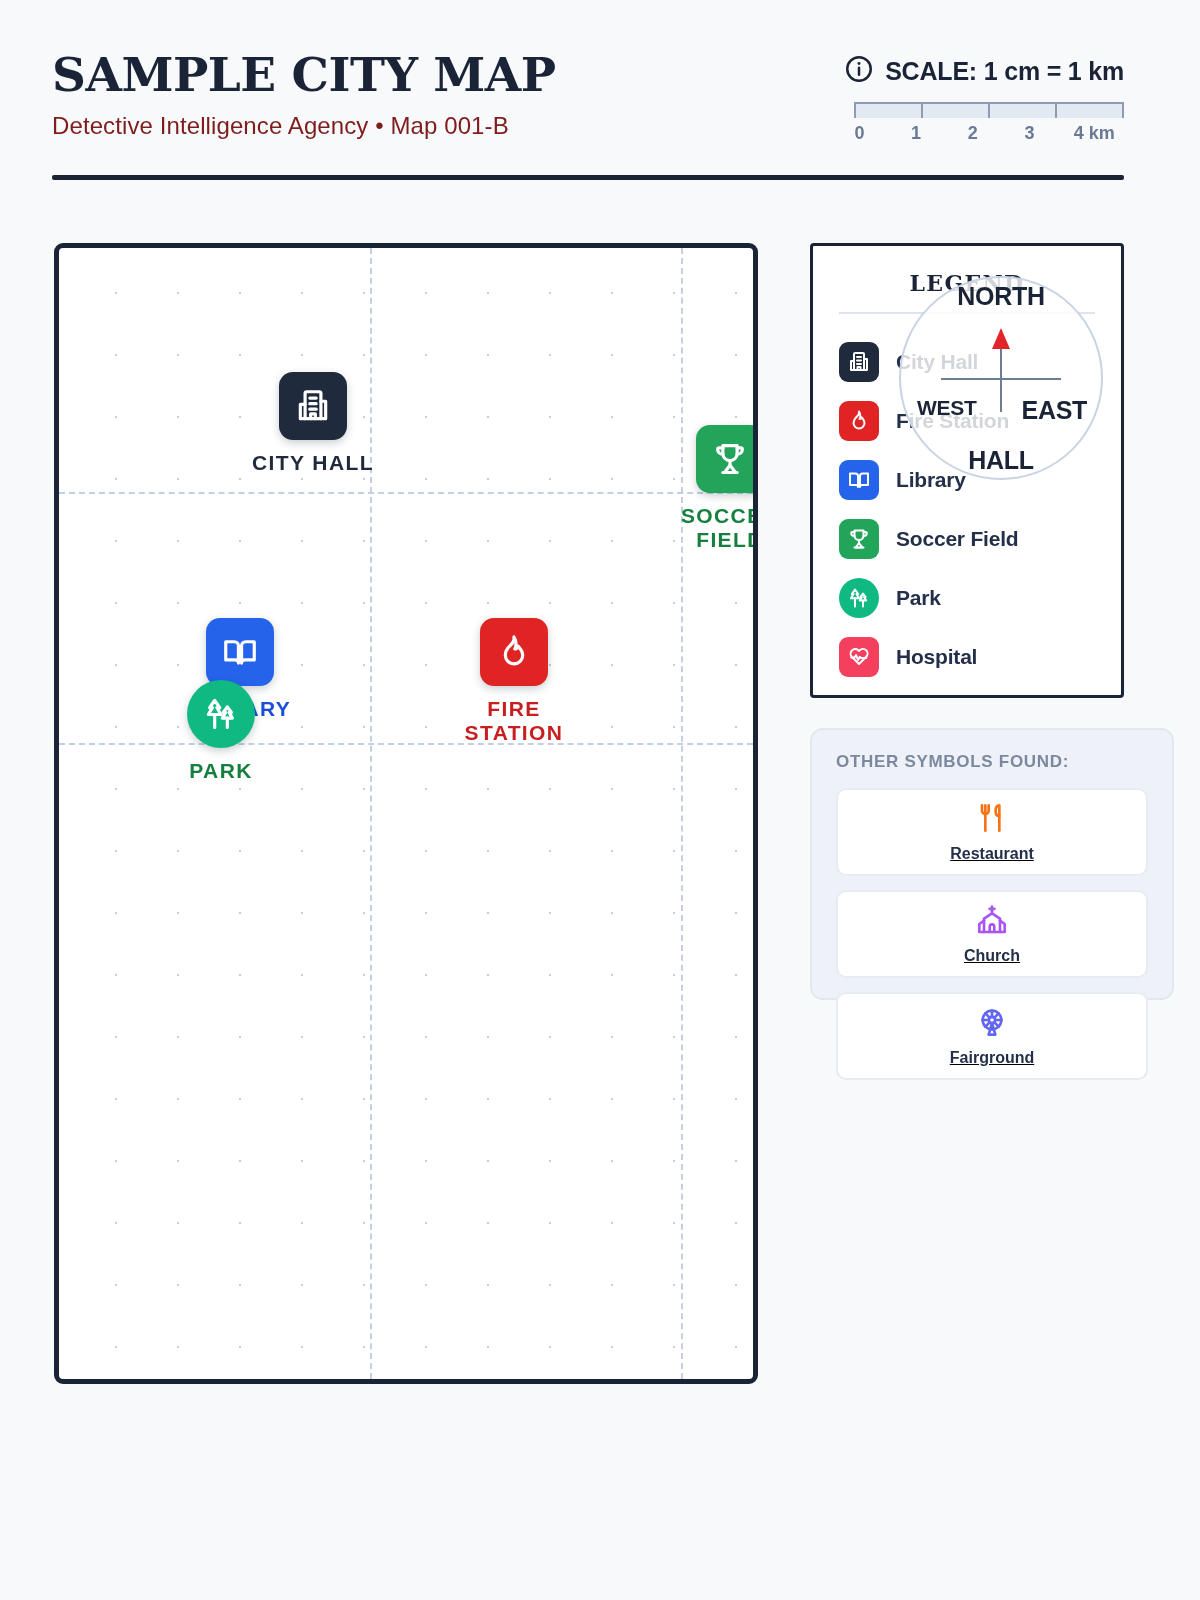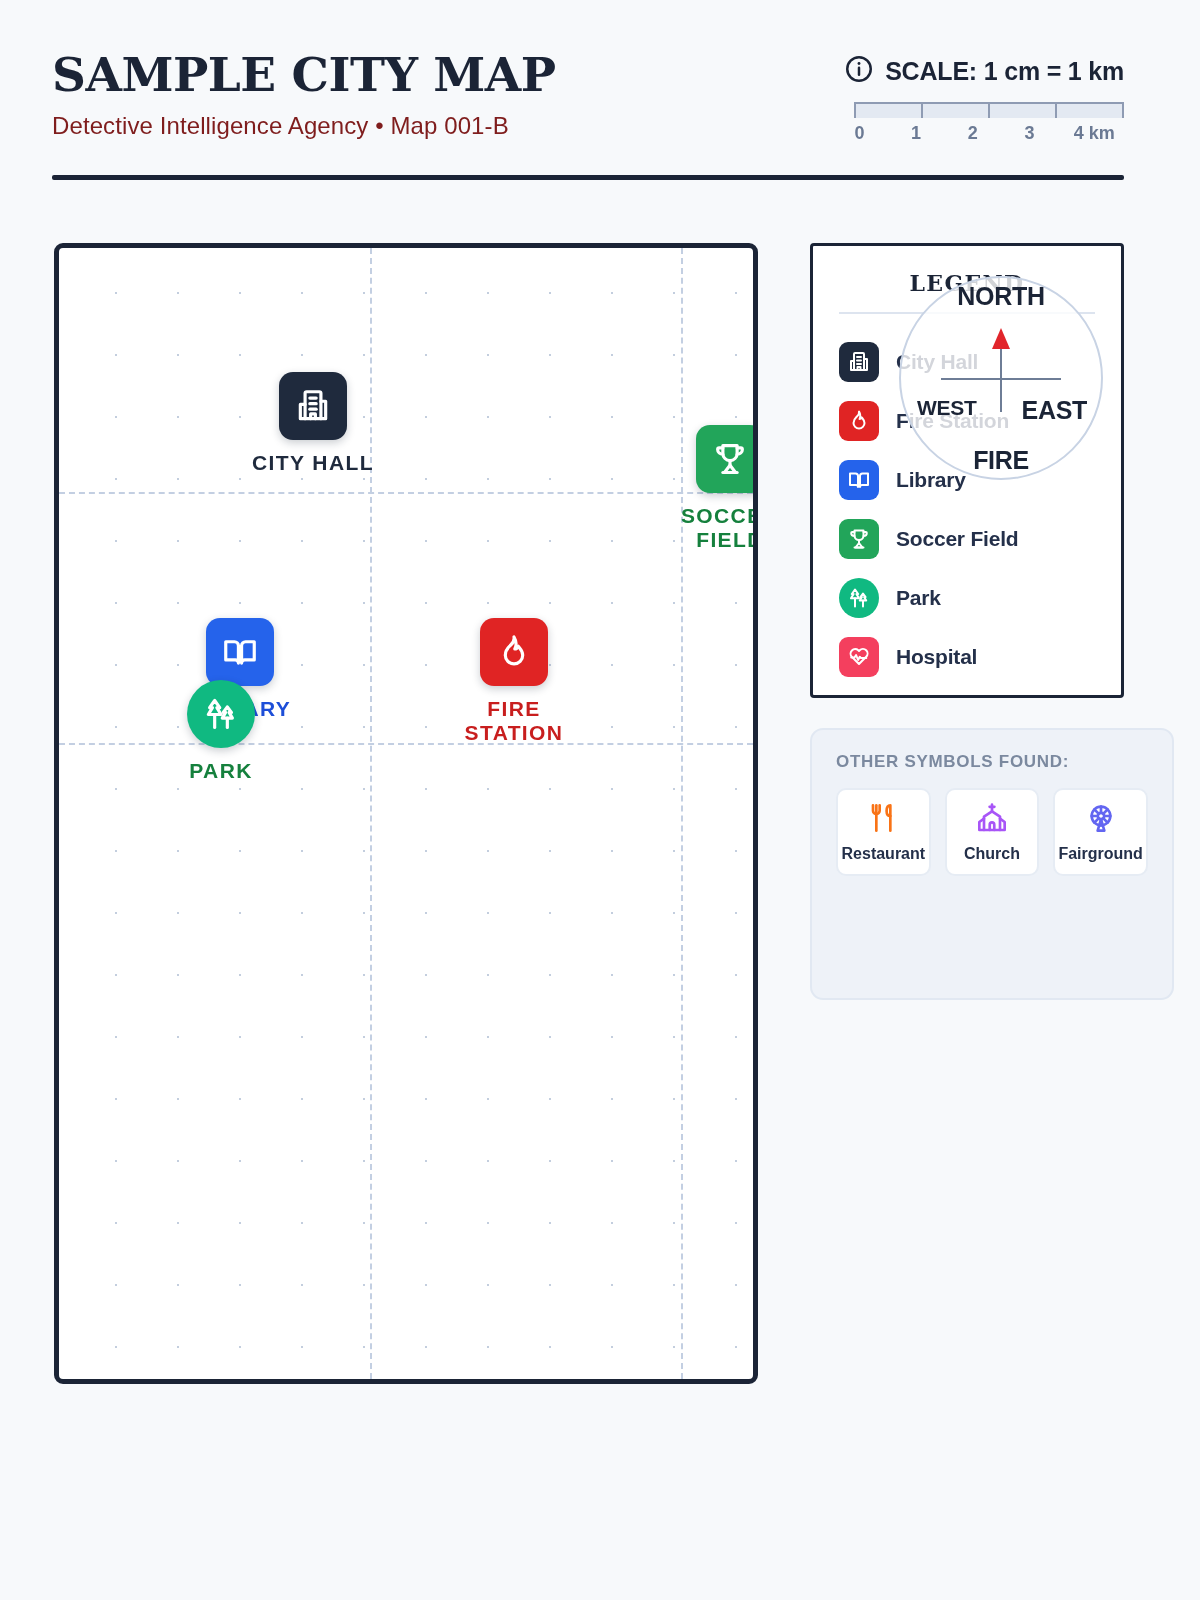--- a/index.html
+++ b/index.html
@@ -256,22 +256,23 @@
   }
   .symbols-title {
     font-size: 17px;
     font-weight: bold;
     color: #7b899f;
     letter-spacing: 0.7px;
   }
   .symbols-grid {
     margin-top: 16px;
     display: grid;
-    grid-template-columns: 1fr 1fr 1fr;
+    grid-template-columns: 1fr;
     gap: 14px;
+    text-decoration: underline;
   }
   .symbol-card {
     background: #ffffff;
     border: 2px solid #e6ecf4;
     border-radius: 10px;
     height: 88px;
     display: flex;
     flex-direction: column;
     align-items: center;
     justify-content: center;
@@ -466,21 +467,21 @@
       </div>
     </div>
 
   <div class="compass">
     <div class="compass-hline"></div>
     <div class="compass-vline"></div>
     <div class="compass-needle"></div>
     <div class="compass-n">NORTH</div>
     <div class="compass-w">WEST</div>
     <div class="compass-e">EAST</div>
-    <div class="compass-s">FIRE</div>
+    <div class="compass-s">HALL</div>
   </div>
 </div>
 
 <div class="symbols-panel">
   <div class="symbols-title">OTHER SYMBOLS FOUND:</div>
   <div class="symbols-grid" id="symbols-grid">
       <div class="symbol-card">
         <div><svg width="32" height="32" viewBox="0 0 24 24" fill="none" stroke="#f97316" stroke-width="2" stroke-linecap="round" stroke-linejoin="round">
             <path d="M7 2.5v6"></path>
             <path d="M4.5 2.5v4a2.5 2.5 0 0 0 5 0v-4"></path>

